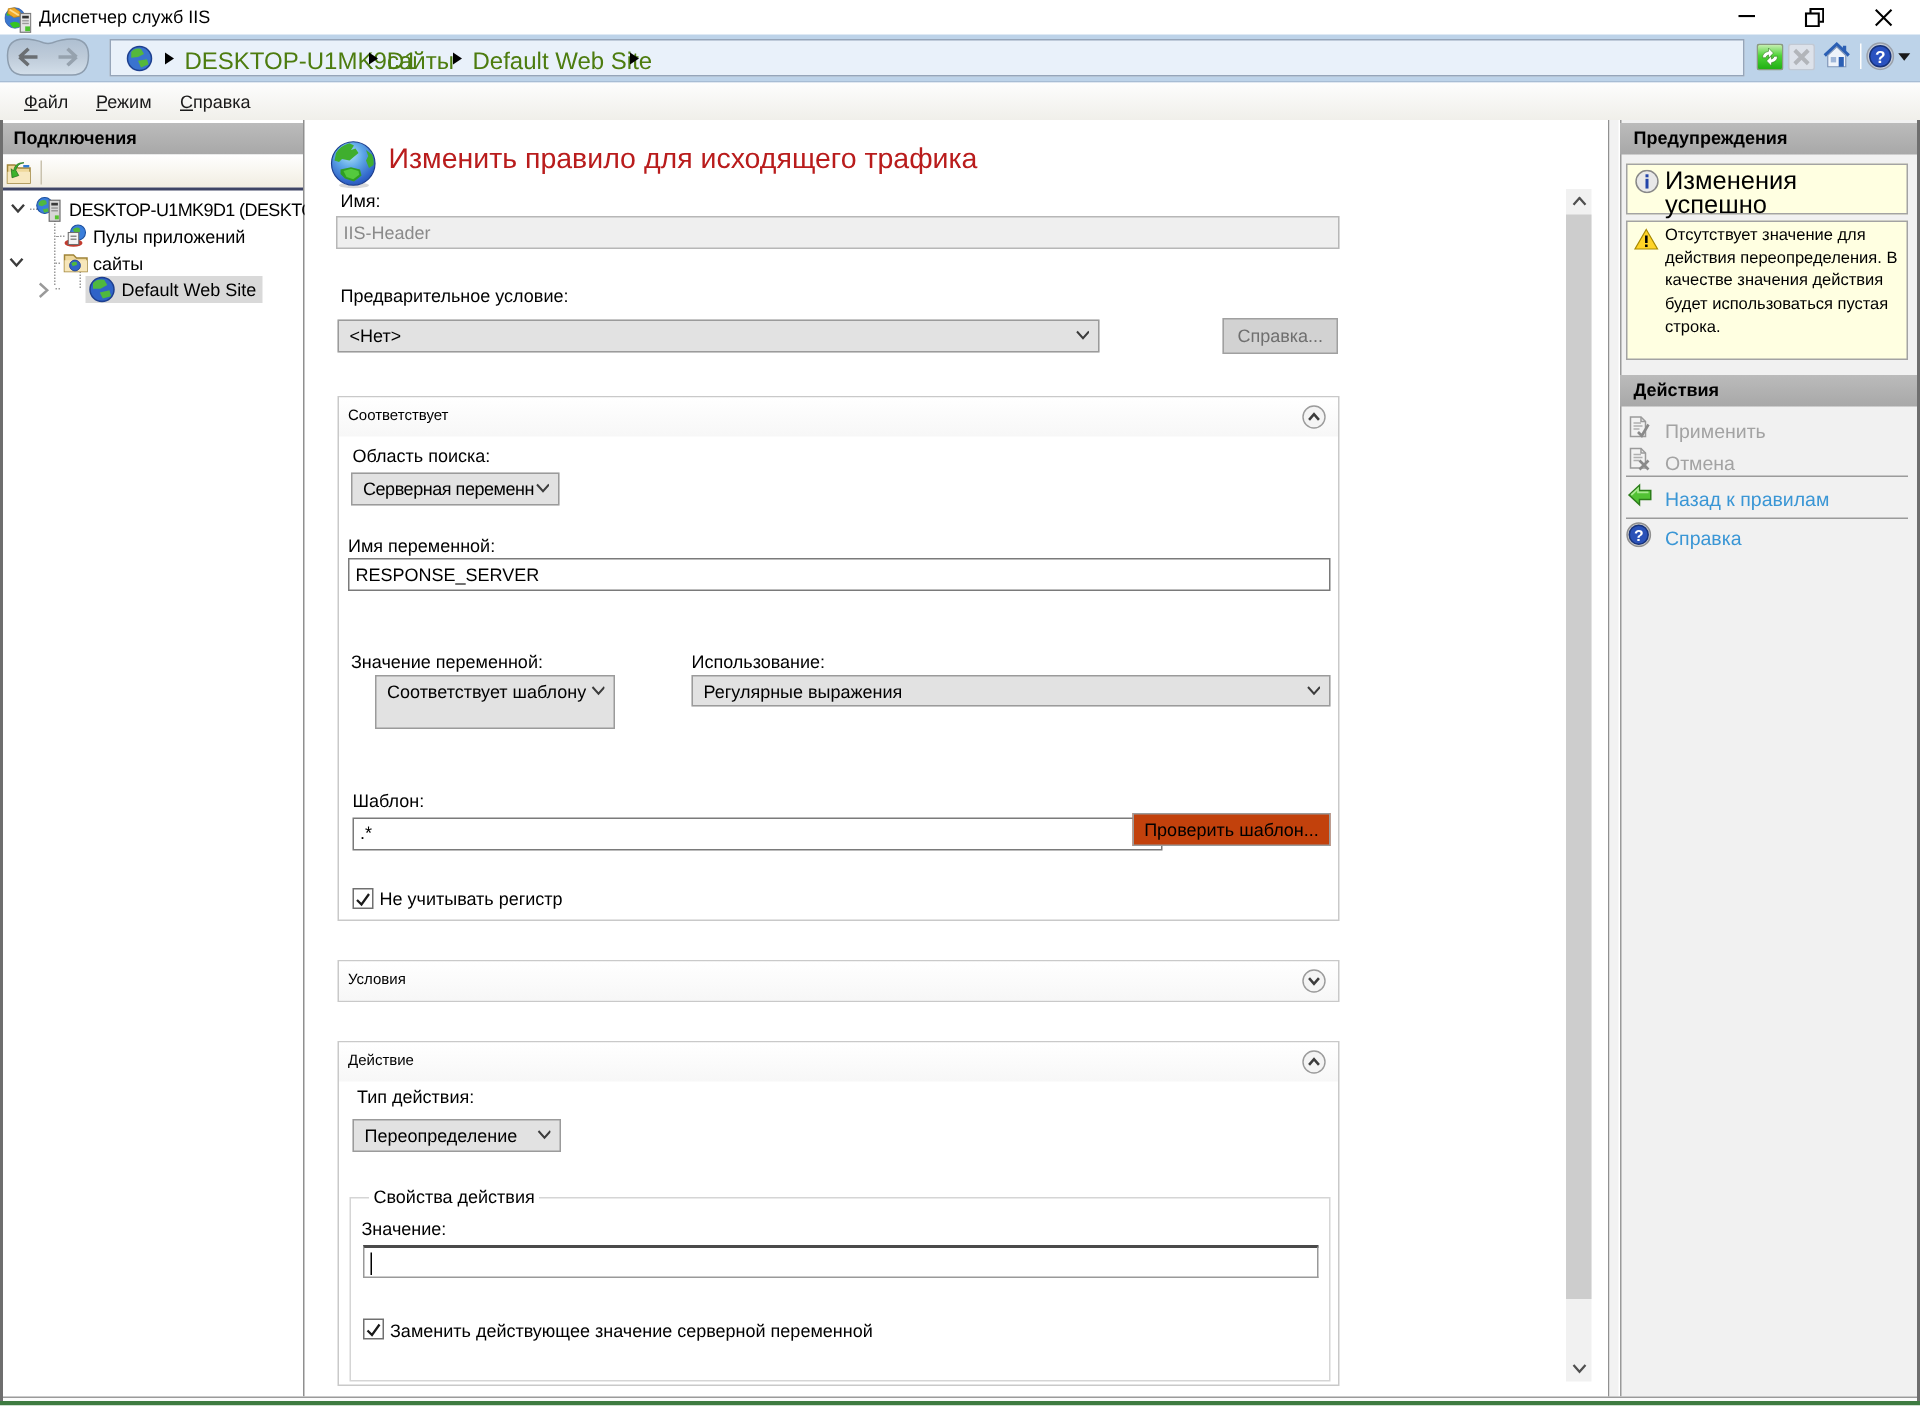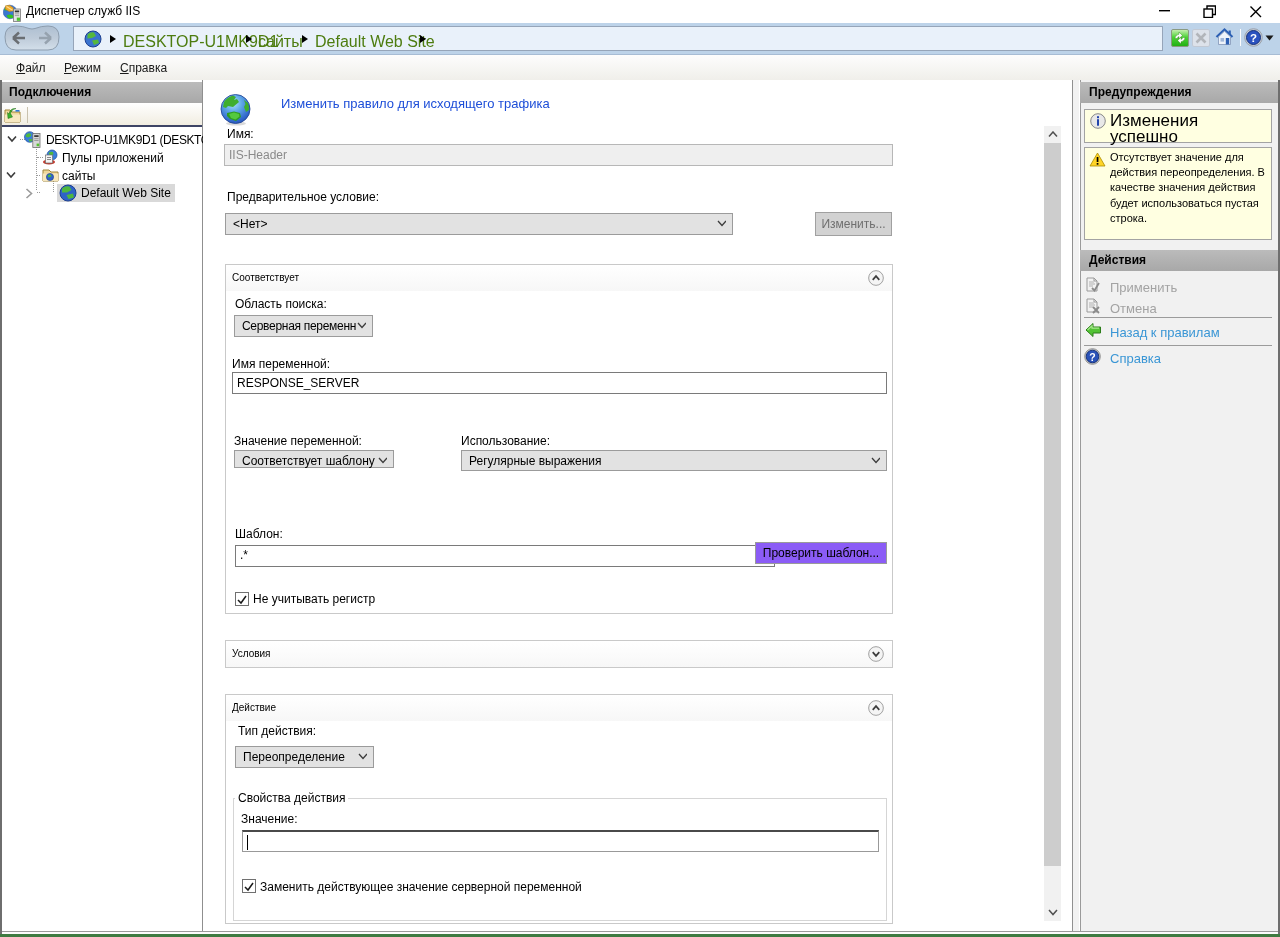--- a/index.html
+++ b/index.html
@@ -35,21 +35,21 @@
 
 .panelhdr { height:21px; background:linear-gradient(#bbbbbb,#a8a8a8); font-weight:bold; font-size:12px; color:#000; line-height:21px; padding-left:9px; }
 
 
 #ltoolbar { left:0; top:103px; width:202px; height:24px; background:linear-gradient(#ffffff,#f1ede1); border-bottom:2px solid #3e4465; }
 
 
 .treerow { height:18px; line-height:18px; font-size:12px; white-space:nowrap; }
 
 
-h1.title { position:absolute; left:281px; top:96px; font-size:13px; font-weight:normal; color:#1d4ed8; }
+h1.title { position:absolute; left:259px; top:96px; font-size:19px; font-weight:normal; color:#b91c1c; }
 .lbl { position:absolute; font-size:12px; color:#000; }
 .combo { position:absolute; background:#e2e2e2; border:1px solid #9b9b9b; font-size:12px; }
 .combo .ctext { position:absolute; left:7px; top:3px; white-space:nowrap; overflow:hidden; }
 .chev { position:absolute; right:6px; top:6px; width:9px; height:9px; }
 .tinput { position:absolute; background:#fff; border:1px solid #7a7a7a; font-size:12px; }
 .tinput .itext { position:absolute; left:4px; top:3px; }
 .btn { position:absolute; background:linear-gradient(#f2f2f2,#e2e2e2); border:1px solid #adadad; font-size:12px; text-align:center; }
 .section { position:absolute; left:225px; width:668px; border:1px solid #c9c9c9; background:#fff; }
 .sechdr { position:relative; height:26px; background:linear-gradient(#ffffff,#f7f7f7); }
 .sechdr .stext { position:absolute; left:6px; top:7px; font-size:10px; }
@@ -256,21 +256,21 @@
     <span class="itext" style="color:#8a8a8a">IIS-Header</span>
   </div>
 
 <div class="lbl" style="left:227px;top:190px">Предварительное условие:</div>
 <div class="combo" style="left:225px;top:213px;width:508px;height:22px">
   <span class="ctext">&lt;Нет&gt;</span>
   <svg class="chev" width="10" height="7">
       <path d="M1 1 L5 5.5 L9 1" fill="none" stroke="#3c3c3c" stroke-width="1.3"></path>
     </svg>
 </div>
-<div class="btn" style="left:815px;top:212px;width:77px;height:24px;background:#d2d2d2;border-color:#a0a0a0;color:#6f6f6f;line-height:22px">Изменить...</div>
+<div class="btn" style="left:815px;top:212px;width:77px;height:24px;background:#d2d2d2;border-color:#a0a0a0;color:#6f6f6f;line-height:22px">Справка...</div>
 
 <div class="section" style="top:264px;height:350px">
   <div class="sechdr">
     <span class="stext">Соответствует</span>
     <svg class="circbtn" width="17" height="17" viewBox="0 0 17 17">
       <circle cx="8.5" cy="8.5" r="7.8" fill="#f4f4f4" stroke="#9b9b9b"></circle>
       <path d="M5 10.5 L8.5 6.5 L12 10.5" fill="none" stroke="#3c3c3c" stroke-width="1.8"></path>
     </svg>
   </div>
 </div>
@@ -279,38 +279,38 @@
   <span class="ctext" style="width:115px;letter-spacing:-0.3px">Серверная переменн</span>
   <svg class="chev" width="10" height="7">
       <path d="M1 1 L5 5.5 L9 1" fill="none" stroke="#3c3c3c" stroke-width="1.3"></path>
     </svg>
 </div>
 <div class="lbl" style="left:232px;top:357px">Имя переменной:</div>
 <div class="tinput" style="left:232px;top:372px;width:655px;height:22px">
     <span class="itext">RESPONSE_SERVER</span>
   </div>
 <div class="lbl" style="left:234px;top:434px">Значение переменной:</div>
-<div class="combo" style="left:234px;top:450px;width:160px;height:18px">
+<div class="combo" style="left:250px;top:450px;width:160px;height:36px">
   <span class="ctext">Соответствует шаблону</span>
   <svg class="chev" width="10" height="7">
       <path d="M1 1 L5 5.5 L9 1" fill="none" stroke="#3c3c3c" stroke-width="1.3"></path>
     </svg>
 </div>
 <div class="lbl" style="left:461px;top:434px">Использование:</div>
 <div class="combo" style="left:461px;top:450px;width:426px;height:21px">
   <span class="ctext">Регулярные выражения</span>
   <svg class="chev" width="10" height="7">
       <path d="M1 1 L5 5.5 L9 1" fill="none" stroke="#3c3c3c" stroke-width="1.3"></path>
     </svg>
 </div>
 <div class="lbl" style="left:235px;top:527px">Шаблон:</div>
 <div class="tinput" style="left:235px;top:545px;width:540px;height:22px">
     <span class="itext" style="top:2px">.*</span>
   </div>
-<div class="btn" style="left:755px;top:542px;width:132px;height:22px;line-height:20px;background:#8b5cf6;border-color:#9a9a9a">Проверить шаблон...</div>
+<div class="btn" style="left:755px;top:542px;width:132px;height:22px;line-height:20px;background:#c2410c;border-color:#9a9a9a">Проверить шаблон...</div>
 <div class="cbx" style="left:235px;top:592px">
   <svg width="12" height="12" style="position:absolute;left:0;top:1px">
       <path d="M2 6 L5 9 L10 2" fill="none" stroke="#1a1a1a" stroke-width="1.5"></path>
     </svg>
 </div>
 <div class="lbl" style="left:253px;top:592px">Не учитывать регистр</div>
 
 <div class="section" style="top:640px;height:28px">
   <div class="sechdr">
     <span class="stext">Условия</span>
@@ -331,21 +331,21 @@
   </div>
 </div>
 <div class="lbl" style="left:238px;top:724px">Тип действия:</div>
 <div class="combo" style="left:235px;top:746px;width:139px;height:22px">
   <span class="ctext">Переопределение</span>
   <svg class="chev" width="10" height="7">
       <path d="M1 1 L5 5.5 L9 1" fill="none" stroke="#3c3c3c" stroke-width="1.3"></path>
     </svg>
 </div>
 <fieldset class="abs" style="left:233px;top:791px;width:654px;height:130px;border:1px solid #d5d5d5;padding:0">
-  <legend style="margin-left:1px;padding:0 3px;font-size:12px">Свойства действия</legend>
+  <legend style="margin-left:12px;padding:0 3px;font-size:12px">Свойства действия</legend>
 </fieldset>
 <div class="lbl" style="left:241px;top:812px">Значение:</div>
 <div class="tinput" style="left:242px;top:830px;width:637px;height:22px;border-color:#999;border-top:2px solid #4a4a4a">
     <span class="itext"></span>
   <div style="position:absolute;left:4px;top:3px;width:1px;height:15px;background:#000"></div>
 </div>
 <div class="cbx" style="left:242px;top:879px">
   <svg width="12" height="12" style="position:absolute;left:0;top:1px">
       <path d="M2 6 L5 9 L10 2" fill="none" stroke="#1a1a1a" stroke-width="1.5"></path>
     </svg>

